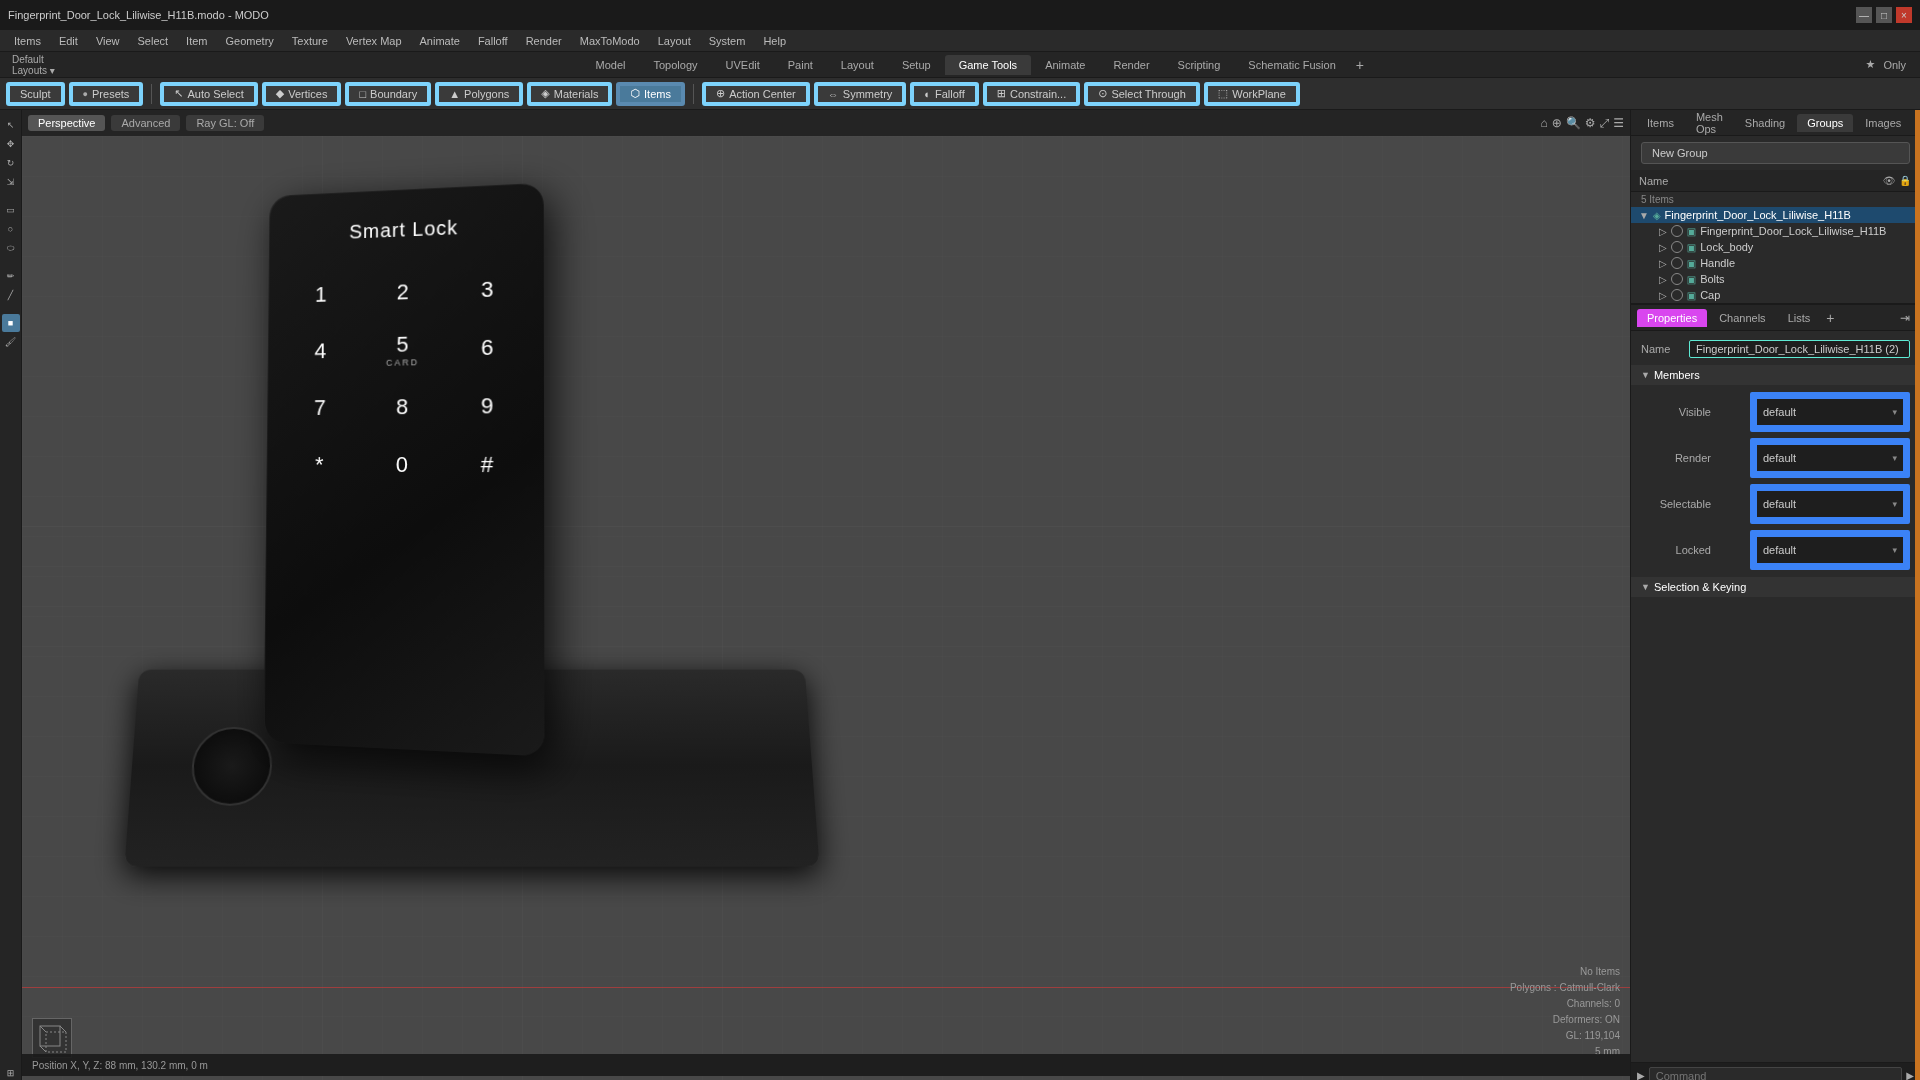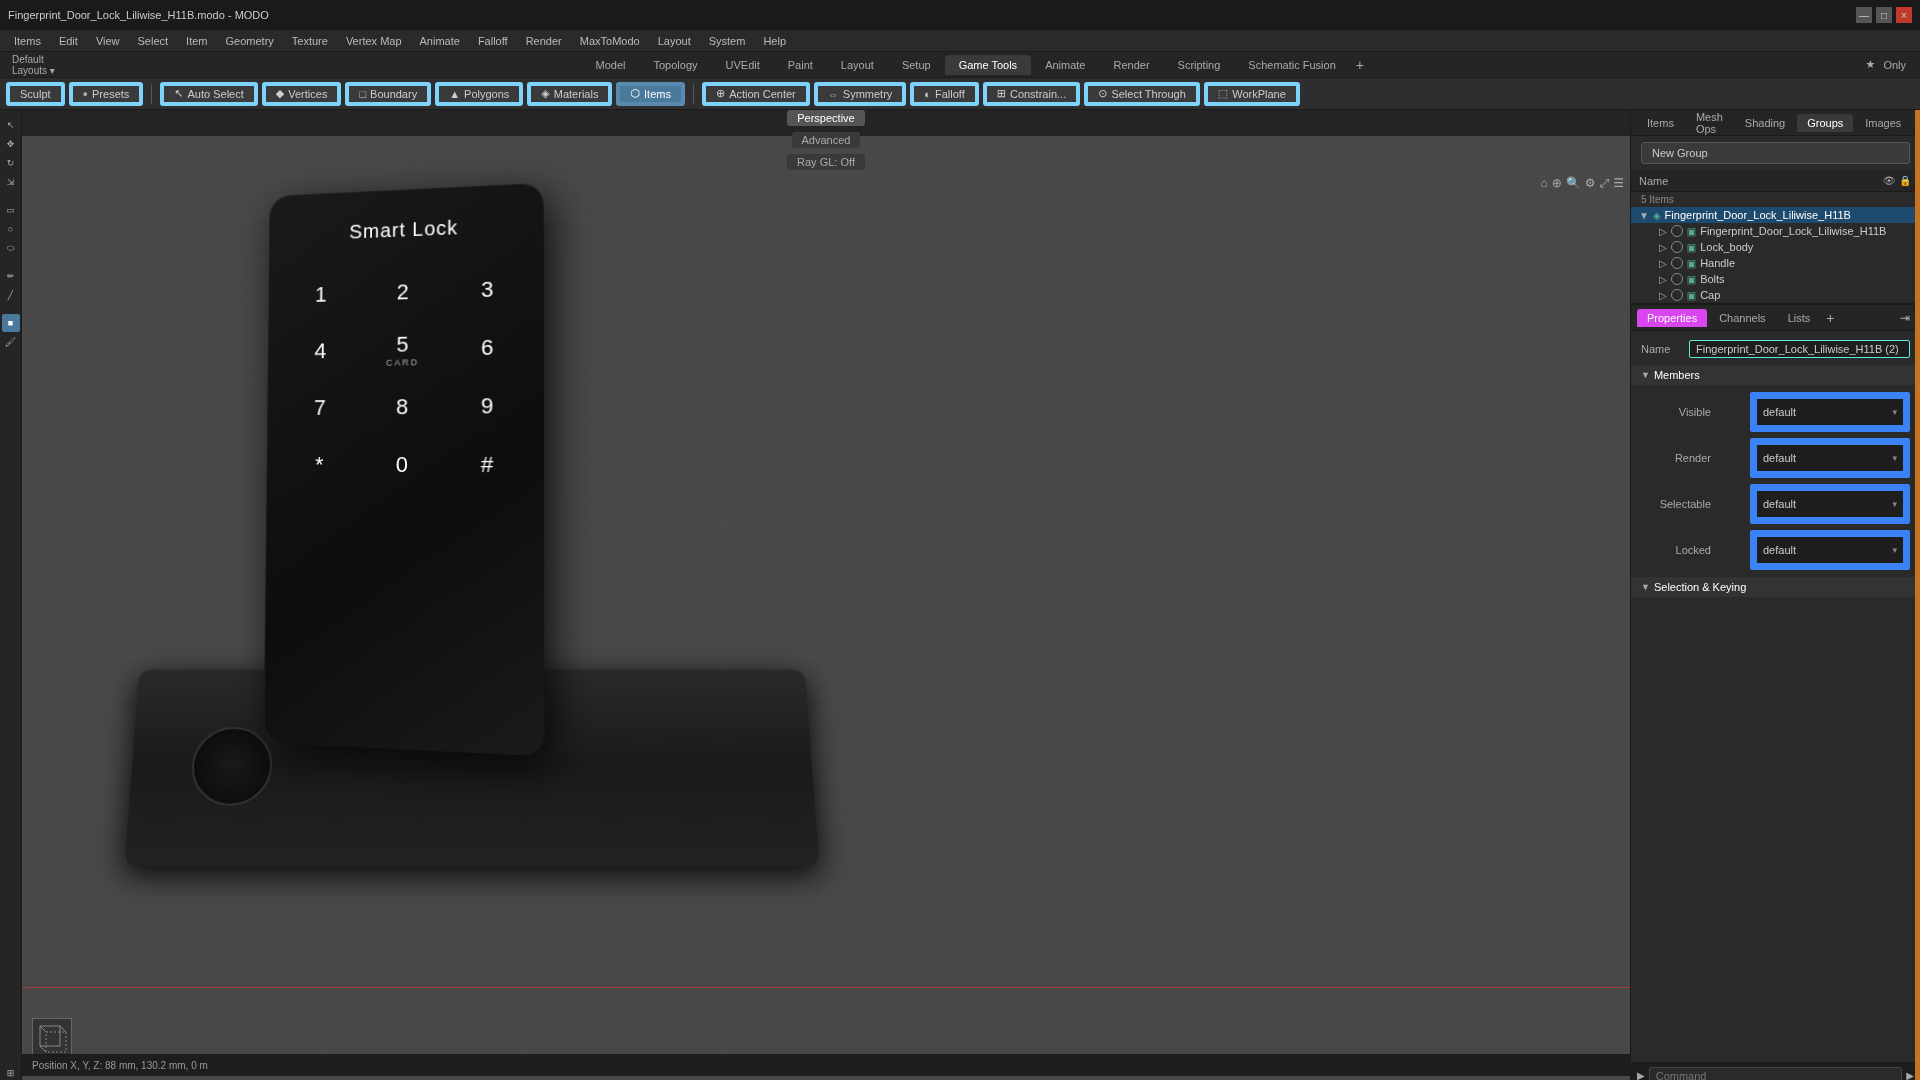--- a/index.html
+++ b/index.html
@@ -114,21 +114,20 @@
     #viewport-topbar {
       position: absolute;
       top: 0; left: 0; right: 0;
       height: 26px;
       background: rgba(30,30,30,0.8);
       display: flex;
       align-items: center;
       padding: 0 6px;
       gap: 6px;
       z-index: 10;
-      flex-direction: column;
     }
     .vp-tab {
       padding: 2px 10px;
       background: #3a3a3a;
       border-radius: 3px;
       color: #aaa;
       font-size: 11px;
       cursor: pointer;
     }
     .vp-tab.active { background: #555; color: #fff; }
@@ -682,20 +681,28 @@
       <div class="viewport-square">
         <svg width="32" height="32" viewBox="0 0 32 32">
           <rect x="4" y="4" width="20" height="20" fill="none" stroke="#888" stroke-width="1"></rect>
           <rect x="10" y="10" width="20" height="20" fill="none" stroke="#888" stroke-width="1" stroke-dasharray="2,2"></rect>
           <line x1="4" y1="4" x2="10" y2="10" stroke="#888" stroke-width="1"></line>
           <line x1="24" y1="4" x2="30" y2="10" stroke="#888" stroke-width="1"></line>
           <line x1="4" y1="24" x2="10" y2="30" stroke="#888" stroke-width="1"></line>
         </svg>
       </div>
 
+      <div class="info-box">
+        <div>No Items</div>
+        <div>Polygons : Catmull-Clark</div>
+        <div>Channels: 0</div>
+        <div>Deformers: ON</div>
+        <div>GL: 119,104</div>
+        <div>5 mm</div>
+      </div>
     </div>
 
     <div id="statusbar">
       <span>Position X, Y, Z:  88 mm, 130.2 mm, 0 m</span>
     </div>
   </div>
 
   <div id="right-panel" style="position:relative;">
 
     <div style="position:absolute; right:0; top:0; bottom:0; width:5px; background:#c87320; z-index:20;"></div>

